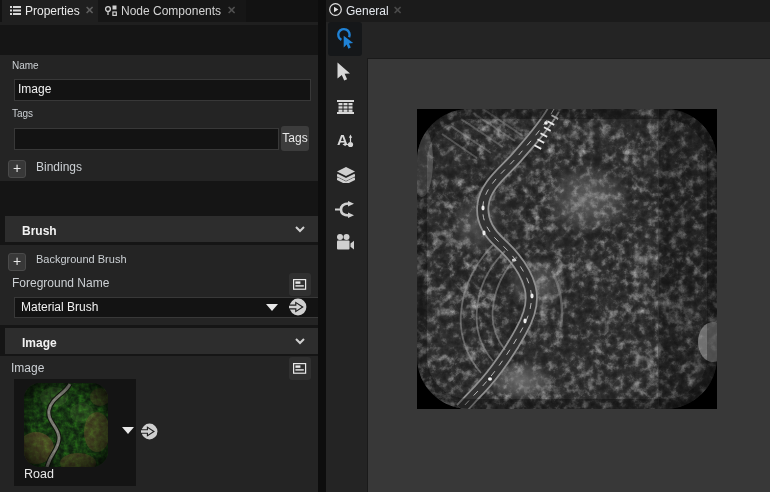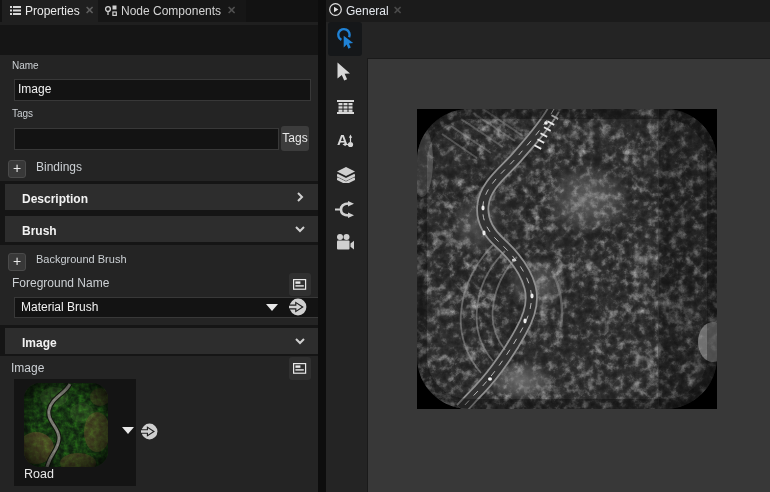--- a/index.html
+++ b/index.html
@@ -46,25 +46,20 @@
   <div class="blk" style="top:55px;height:126px">
     <span class="lbl" style="left:12px;top:5px">Name</span>
     <div class="inp" style="left:14px;top:24px;width:297px;height:22px;line-height:19px;padding-left:3px">Image</div>
     <span class="lbl" style="left:12px;top:53px">Tags</span>
     <div class="inp" style="left:14px;top:73px;width:265px;height:22px"></div>
     <div class="abs" style="left:281px;top:71px;width:28px;height:25px;background:#3c3c3c;border-radius:3px;color:#e8e8e8;font-size:12px;text-align:center;line-height:24px">Tags</div>
     <div class="plusbtn" style="top:105px">+</div>
     <span class="lbl" style="left:36px;top:105px;font-size:12px">Bindings</span>
   </div>
 
-  <div class="hdr" style="top:184px">Description
-    <svg class="chev" viewBox="0 0 12 12">
-        <path d="M4 2 L8 6 L4 10" fill="none" stroke="#d0d0d0" stroke-width="2"></path>
-      </svg>
-  </div>
 
   <div class="hdr" style="top:216px">Brush
     <svg class="chev" viewBox="0 0 12 12">
         <path d="M2 4 L6 8 L10 4" fill="none" stroke="#d0d0d0" stroke-width="2"></path>
       </svg>
   </div>
   <div class="blk" style="top:245px;height:80px">
     <div class="plusbtn" style="top:8px">+</div>
     <span class="lbl" style="left:36px;top:8px;font-size:11px">Background Brush</span>
     <span class="lbl" style="left:12px;top:31px;font-size:12px">Foreground Name</span>

